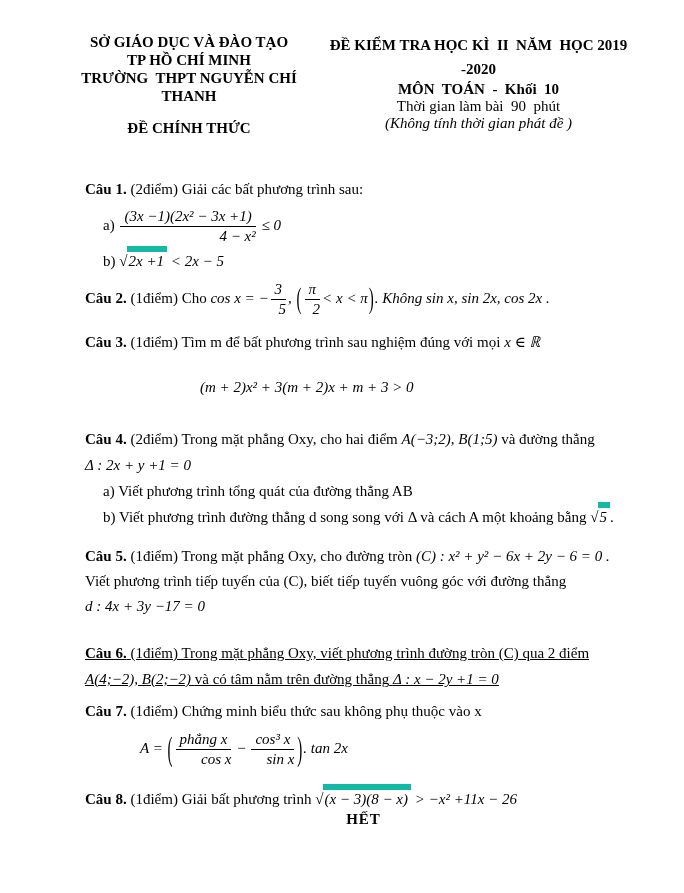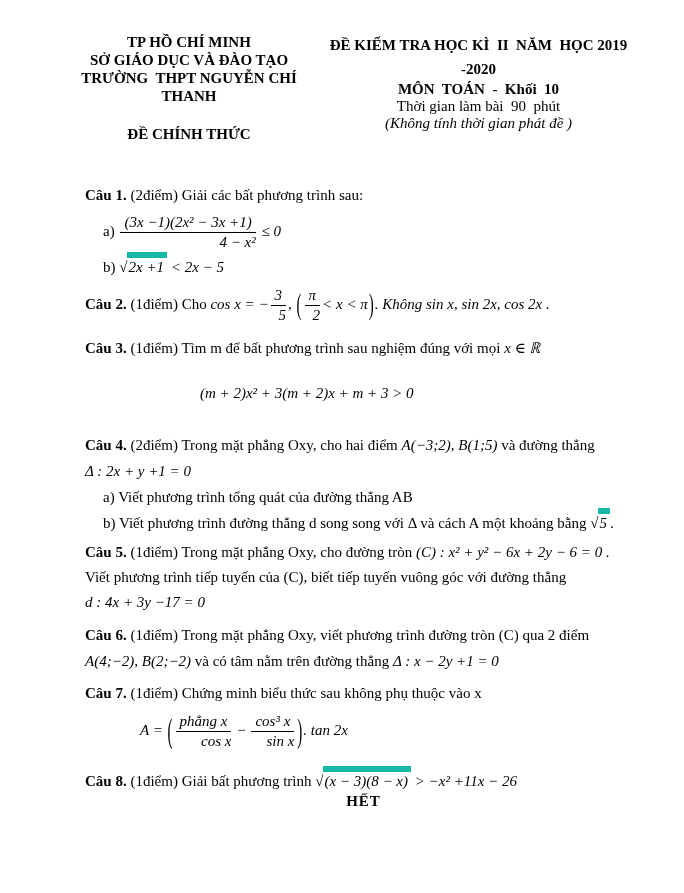--- a/index.html
+++ b/index.html
@@ -9,21 +9,21 @@
     font-family:"Liberation Serif","DejaVu Serif",serif;
     font-size:15px; color:#000;
   }
   .page { width:684px; height:893px; padding:33px 42px 0 63px; overflow:hidden; background:#fff; }
 
   
   .header { display:flex; align-items:flex-start; }
   .header-left { width:252px; text-align:center; }
   .header-right { flex:1; text-align:center; }
   .hl { font-weight:bold; line-height:18px; white-space:pre-wrap; }
-  .exam-type { font-weight:bold; margin-top:21px; }
+  .exam-type { font-weight:bold; margin-top:15px; }
   .ht1 { font-weight:bold; line-height:24px; white-space:pre-wrap; }
   .ht2 { font-weight:bold; line-height:17px; white-space:pre-wrap; }
   .ht3 { line-height:17px; white-space:pre-wrap; }
   .ht4 { font-style:italic; line-height:17px; white-space:pre-wrap; }
 
   
   .content { margin-left:22px; margin-top:40px; }
   .q-label { font-weight:bold; }
   .qline { line-height:24px; }
   .math { font-style:italic; }
@@ -40,38 +40,38 @@
   .bigp { display:inline-block; vertical-align:middle; transform:scaleY(1.9); font-weight:400; font-style:normal; padding:0 1px; }
   .bigp2 { display:inline-block; vertical-align:middle; transform:scaleY(2.3); font-weight:400; font-style:normal; padding:0 1px; }
 
   .q1a-line { margin:7px 0 5px 18px; }
   .q1b-line { margin:7px 0 0 18px; }
   .q2-line { margin-top:11px; }
   .q3 { margin-top:12px; }
   .q3-formula { margin:25px 0 0 115px; }
   .q4 { margin-top:30px; }
   .q4 .qline { line-height:26px; }
-  .q5 { margin-top:4px; }
+  .q5 { margin-top:14px; }
   .q5 .qline { line-height:25px; }
-  .q6 { margin-top:7px; }
+  .q6 { margin-top:21px;text-decoration:underline; }
   .q6 .qline { line-height:26px; }
   .q7 { margin-top:7px; }
   .q7-formula { margin:8px 0 0 55px; }
   .q8 { margin-top:18px; }
   .footer { text-align:center; font-weight:bold; letter-spacing:1px; }
 </style>
 </head>
 <body>
 
 <div class="page">
 
   <div class="header">
     <div class="header-left">
+      <div class="hl">SỞ GIÁO DỤC VÀ ĐÀO TẠO</div>
       <div class="hl">TP HỒ CHÍ MINH</div>
-      <div class="hl">SỞ GIÁO DỤC VÀ ĐÀO TẠO</div>
       <div class="hl">TRƯỜNG  THPT NGUYỄN CHÍ THANH</div>
       <div class="exam-type">ĐỀ CHÍNH THỨC</div>
     </div>
     <div class="header-right">
       <div class="ht1">ĐỀ KIỂM TRA HỌC KÌ  II  NĂM  HỌC 2019 -2020</div>
       <div class="ht2">MÔN  TOÁN  -  Khối  10</div>
       <div class="ht3">Thời gian làm bài  90  phút</div>
       <div class="ht4">(Không tính thời gian phát đề )</div>
     </div>
   </div>

